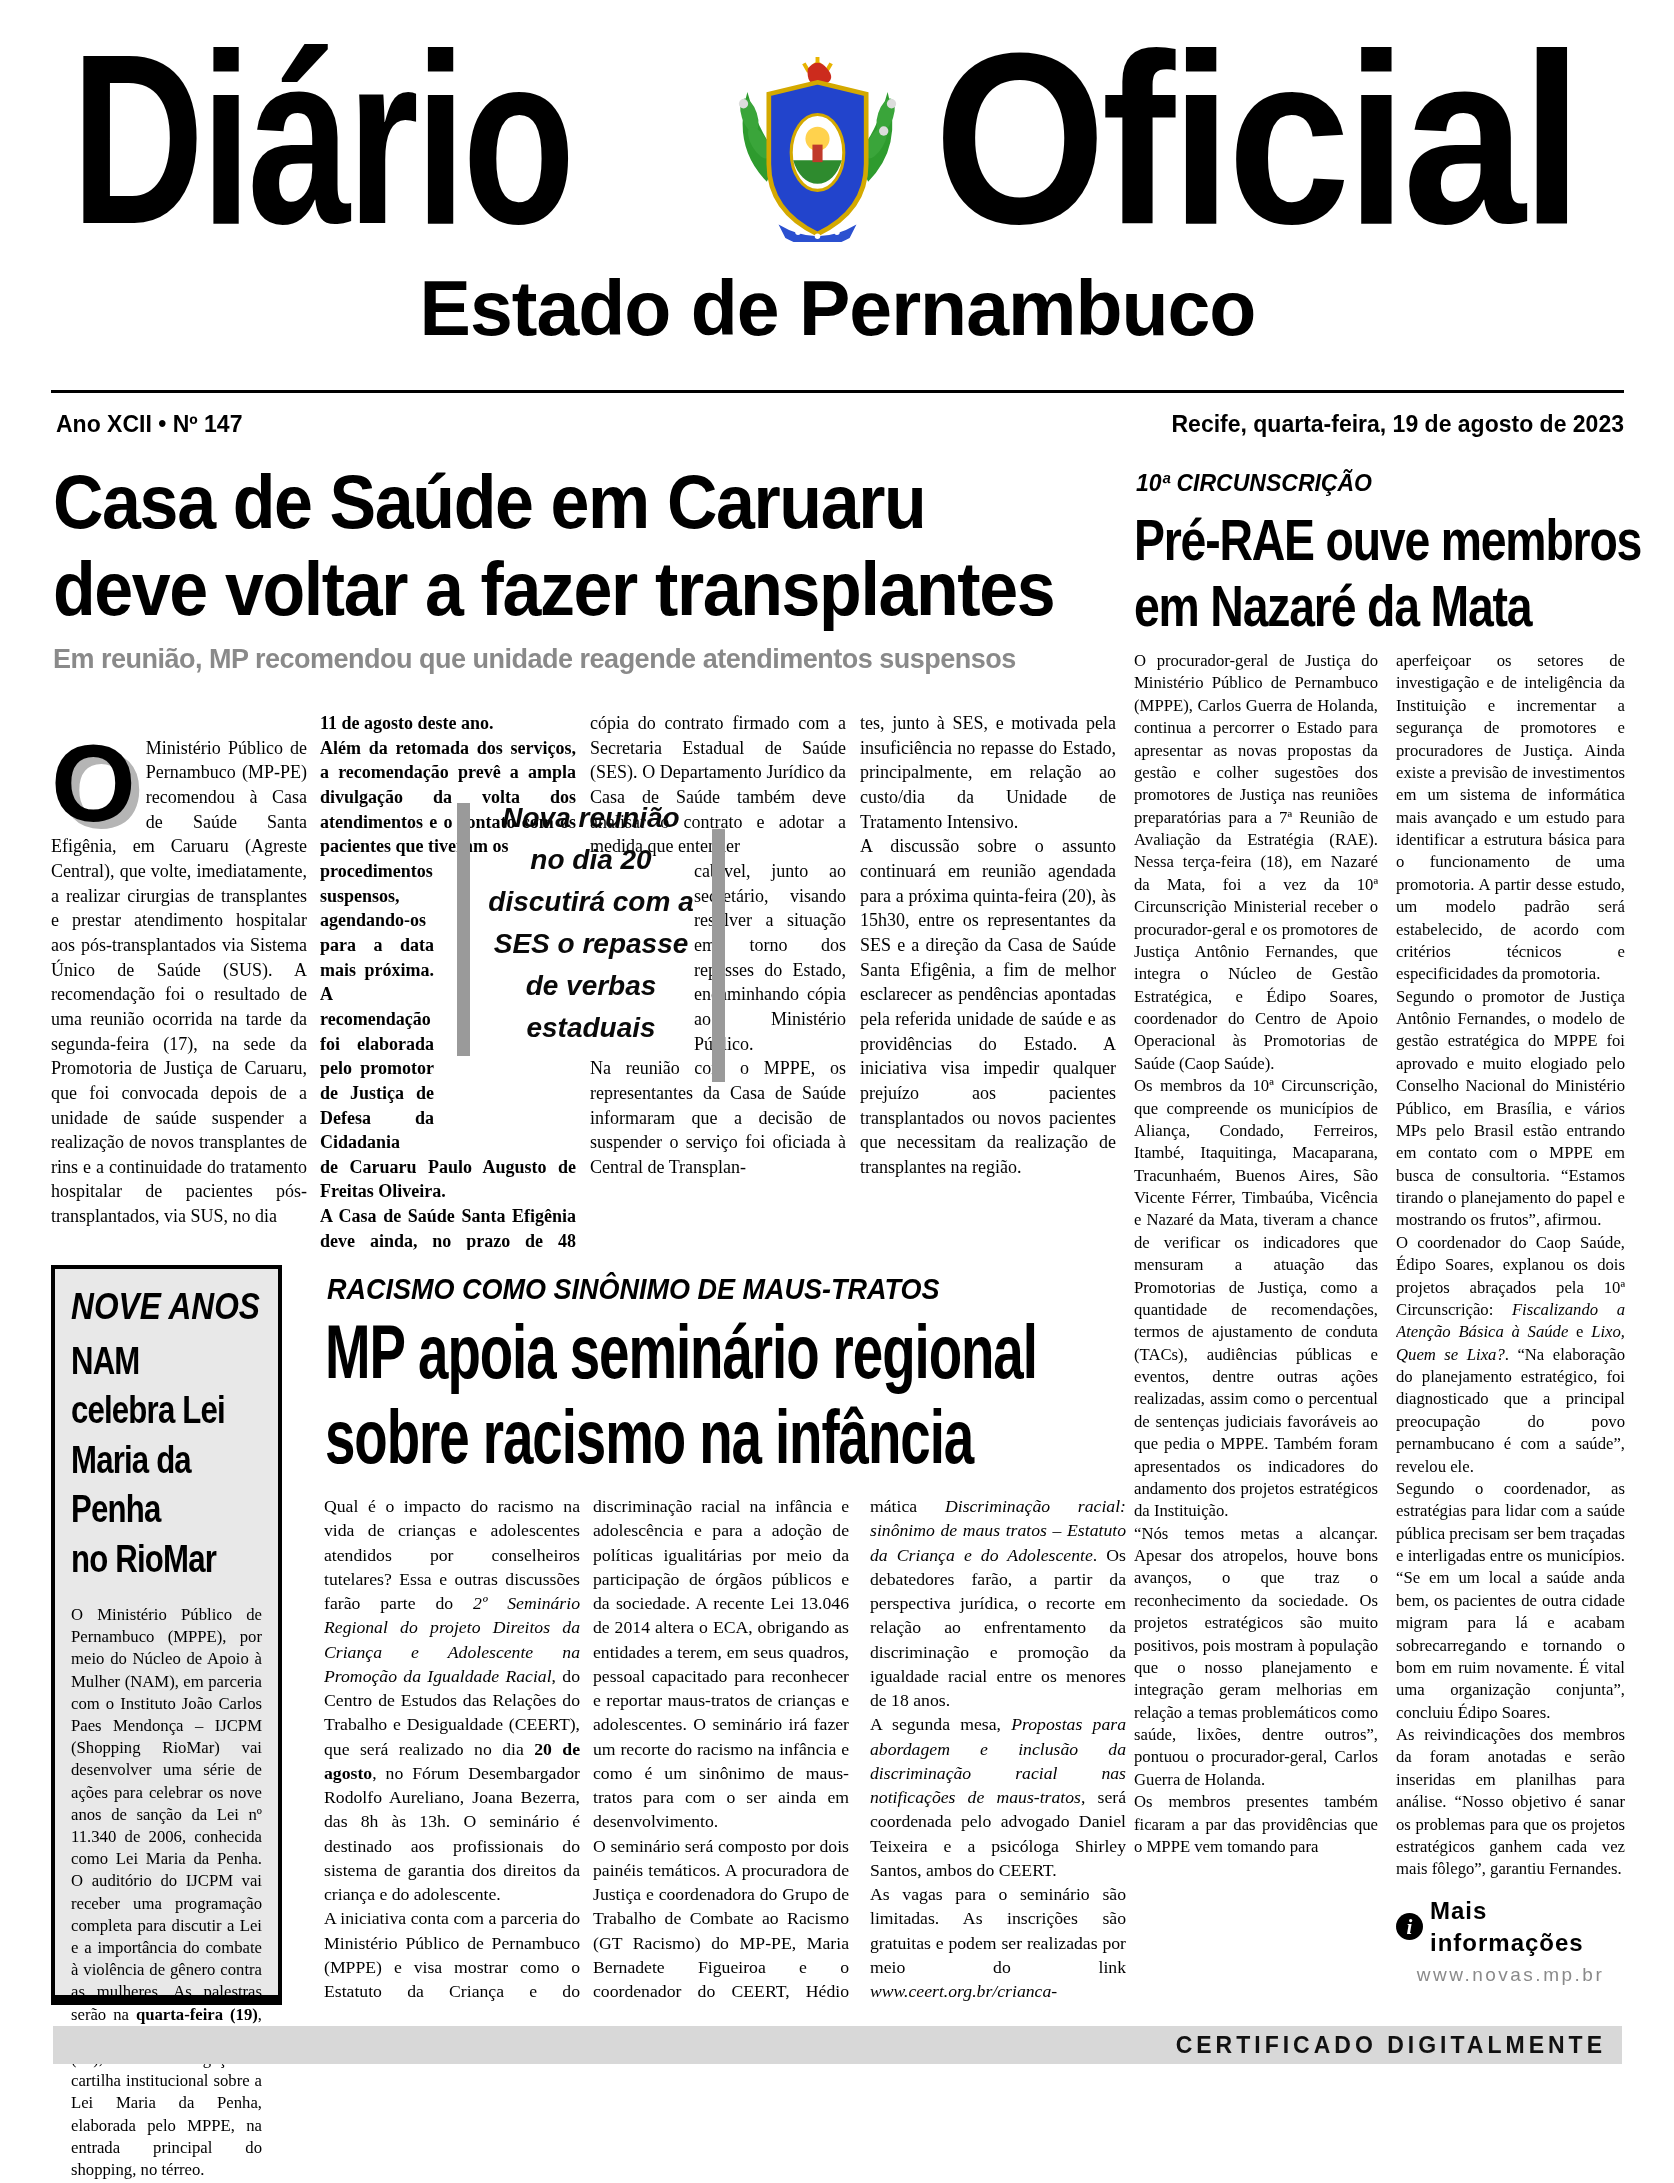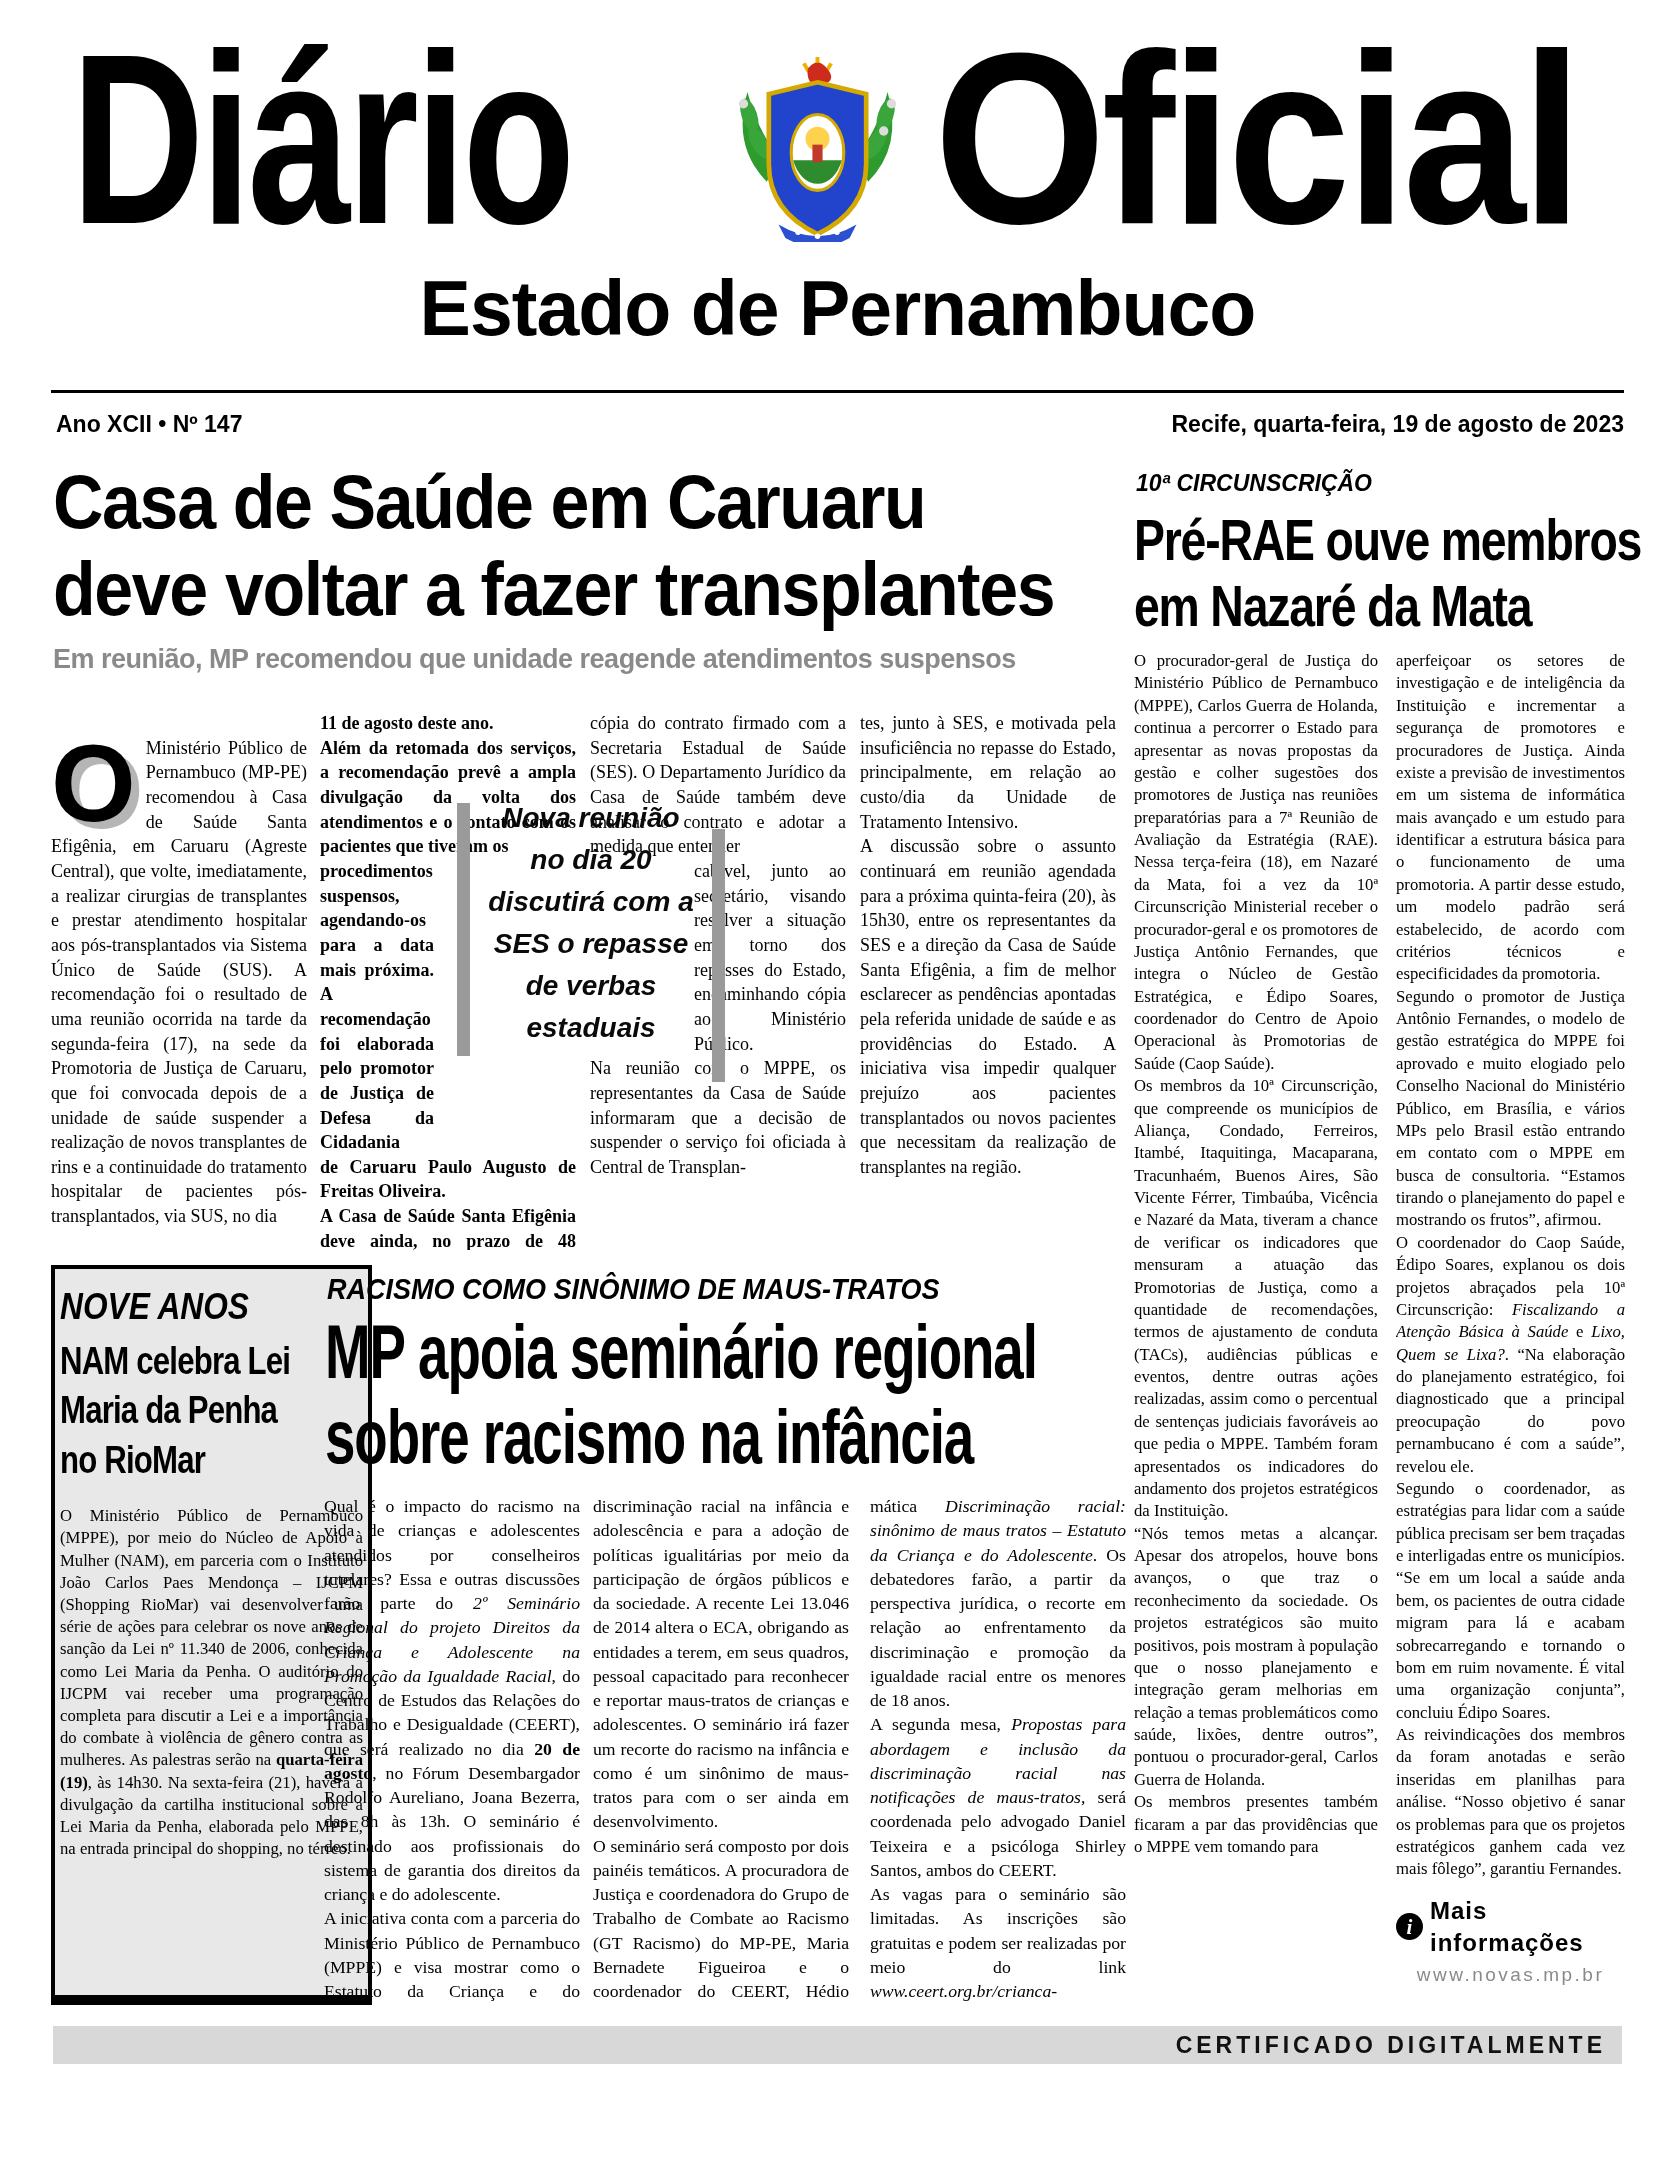--- a/index.html
+++ b/index.html
@@ -47,22 +47,22 @@
   .seg-narrow2{width:114px;}
   .seg-narrow3{width:152px;margin-left:auto;}
   .pullquote{position:absolute;left:457px;top:797px;width:268px;display:flex;gap:16px;}
   .pq-bar{width:13px;background:#9a9a9a;flex:none;}
   #pq-bar-left{height:253px;margin-top:6px;}
   #pq-bar-right{height:253px;margin-top:32px;}
   .pq-text{flex:1;font-family:"Liberation Sans",sans-serif;font-style:italic;font-weight:700;
            font-size:28px;line-height:1.5;text-align:center;color:#0a0a0a;}
 
   
-  .sidebox{position:absolute;left:51px;top:1265px;width:321px;height:740px;background:#e8e8e8;
-           border:4.6px solid #000;border-bottom-width:10px;box-sizing:border-box;padding:17px 5px;}
+  .sidebox{position:absolute;left:51px;top:1265px;width:231px;height:740px;background:#e8e8e8;
+           border:4.6px solid #000;border-bottom-width:10px;box-sizing:border-box;padding:17px 16px;}
   .sidebox .kicker{display:block;font-size:36px;transform:scaleX(0.88);}
   .sidebox h3{font-family:"Liberation Sans",sans-serif;font-weight:700;font-size:38px;
               line-height:1.3;margin:9px 0 20px 0;transform:scaleX(0.82);transform-origin:left top;
               white-space:pre-line;letter-spacing:-1px;}
   .sidebox .body{font-size:16.7px;line-height:1.33;}
 
   
   #sem-kicker{position:absolute;left:327px;top:1272px;font-size:30px;transform:scaleX(0.9);}
   #sem-headline{position:absolute;left:325px;top:1309px;font-size:76px;line-height:1.12;
                 transform:scaleX(0.72);}

